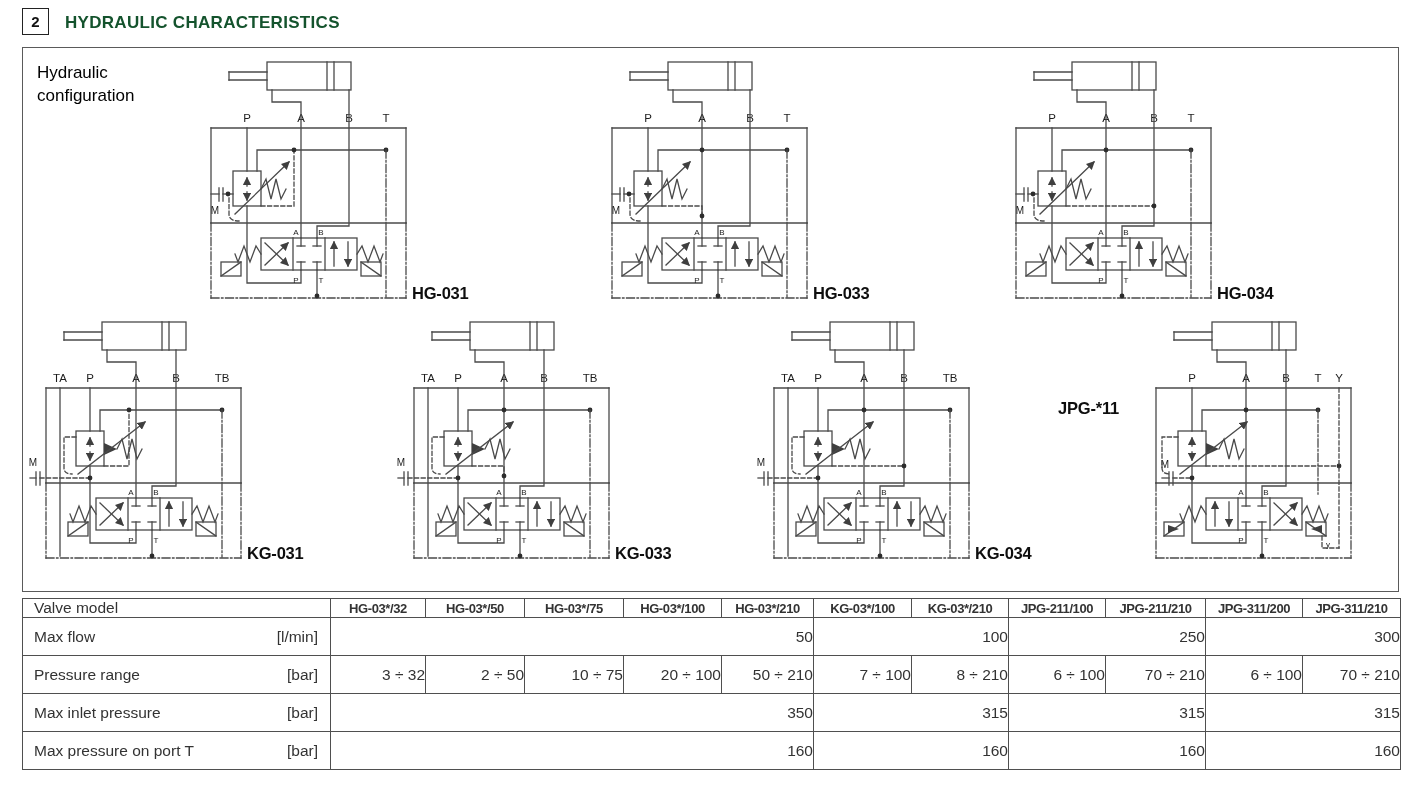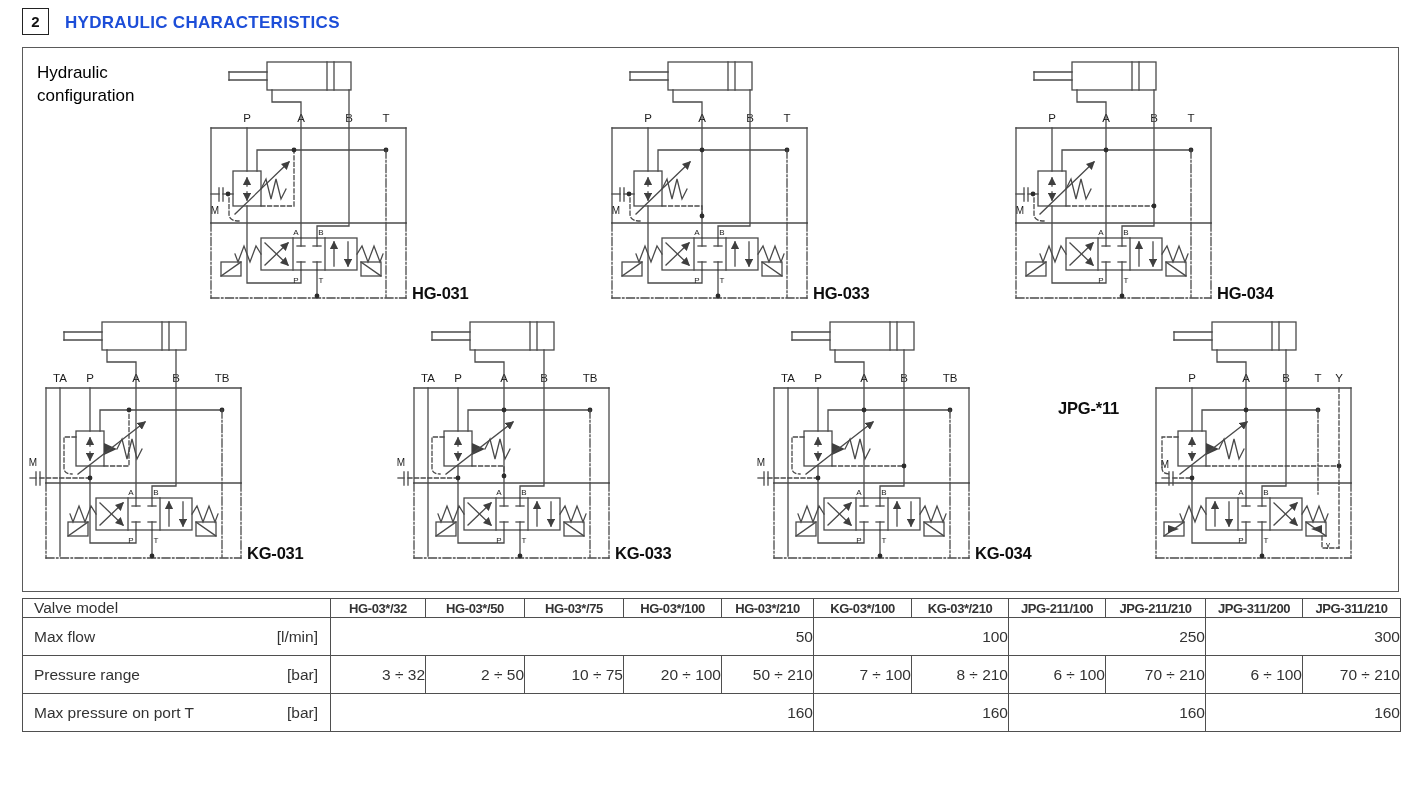--- a/index.html
+++ b/index.html
@@ -1,20 +1,20 @@
 <!DOCTYPE html>
 <html><head>
 <meta charset="utf-8">
 <style>
   html,body{margin:0;padding:0;background:#fff;font-family:"Liberation Sans",sans-serif;}
   .page{position:relative;width:1423px;height:792px;background:#fff;overflow:hidden;}
   
   .numbox{position:absolute;left:22px;top:8px;width:25px;height:25px;border:1.5px solid #222;
           font-weight:bold;font-size:15px;color:#111;text-align:center;line-height:25px;}
-  .title{position:absolute;left:65px;top:13px;font-weight:bold;font-size:17px;color:#1d4ed8;letter-spacing:0.3px;}
+  .title{position:absolute;left:65px;top:13px;font-weight:bold;font-size:17px;color:#14532d;letter-spacing:0.3px;}
   
   .panel{position:absolute;left:22px;top:47px;width:1375px;height:543px;border:1.5px solid #5a5a5a;overflow:hidden;}
   .panel-label{position:absolute;left:14px;top:14px;font-size:17px;color:#000000;line-height:1.35;width:130px;}
   .diag{position:absolute;}
   .d1{left:168px;top:8px;} .d2{left:569px;top:8px;} .d3{left:973px;top:8px;}
   .d4{left:3px;top:268px;} .d5{left:371px;top:268px;} .d6{left:731px;top:268px;}
   .d7{left:1028px;top:268px;}
   svg .ln{fill:none;stroke:#4a4a4a;stroke-width:1.3;stroke-linecap:square;}
   svg .dsh{stroke-dasharray:4 2.6;}
   svg .dd{stroke-dasharray:8 2.5 1.5 2.5;}
@@ -642,20 +642,32 @@
           <td class="val" colspan="1">7 ÷ 100</td>
           <td class="val" colspan="1">8 ÷ 210</td>
           <td class="val" colspan="1">6 ÷ 100</td>
           <td class="val" colspan="1">70 ÷ 210</td>
           <td class="val" colspan="1">6 ÷ 100</td>
           <td class="val" colspan="1">70 ÷ 210</td>
         </tr>
         <tr>
           <th class="rowhead">
             <div class="rh-in">
+              <span>Max inlet pressure</span>
+              <span>[bar]</span>
+            </div>
+          </th>
+          <td class="val" colspan="5">350</td>
+          <td class="val" colspan="2">315</td>
+          <td class="val" colspan="2">315</td>
+          <td class="val" colspan="2">315</td>
+        </tr>
+        <tr>
+          <th class="rowhead">
+            <div class="rh-in">
               <span>Max pressure on port T</span>
               <span>[bar]</span>
             </div>
           </th>
           <td class="val" colspan="5">160</td>
           <td class="val" colspan="2">160</td>
           <td class="val" colspan="2">160</td>
           <td class="val" colspan="2">160</td>
         </tr>
       </tbody>

